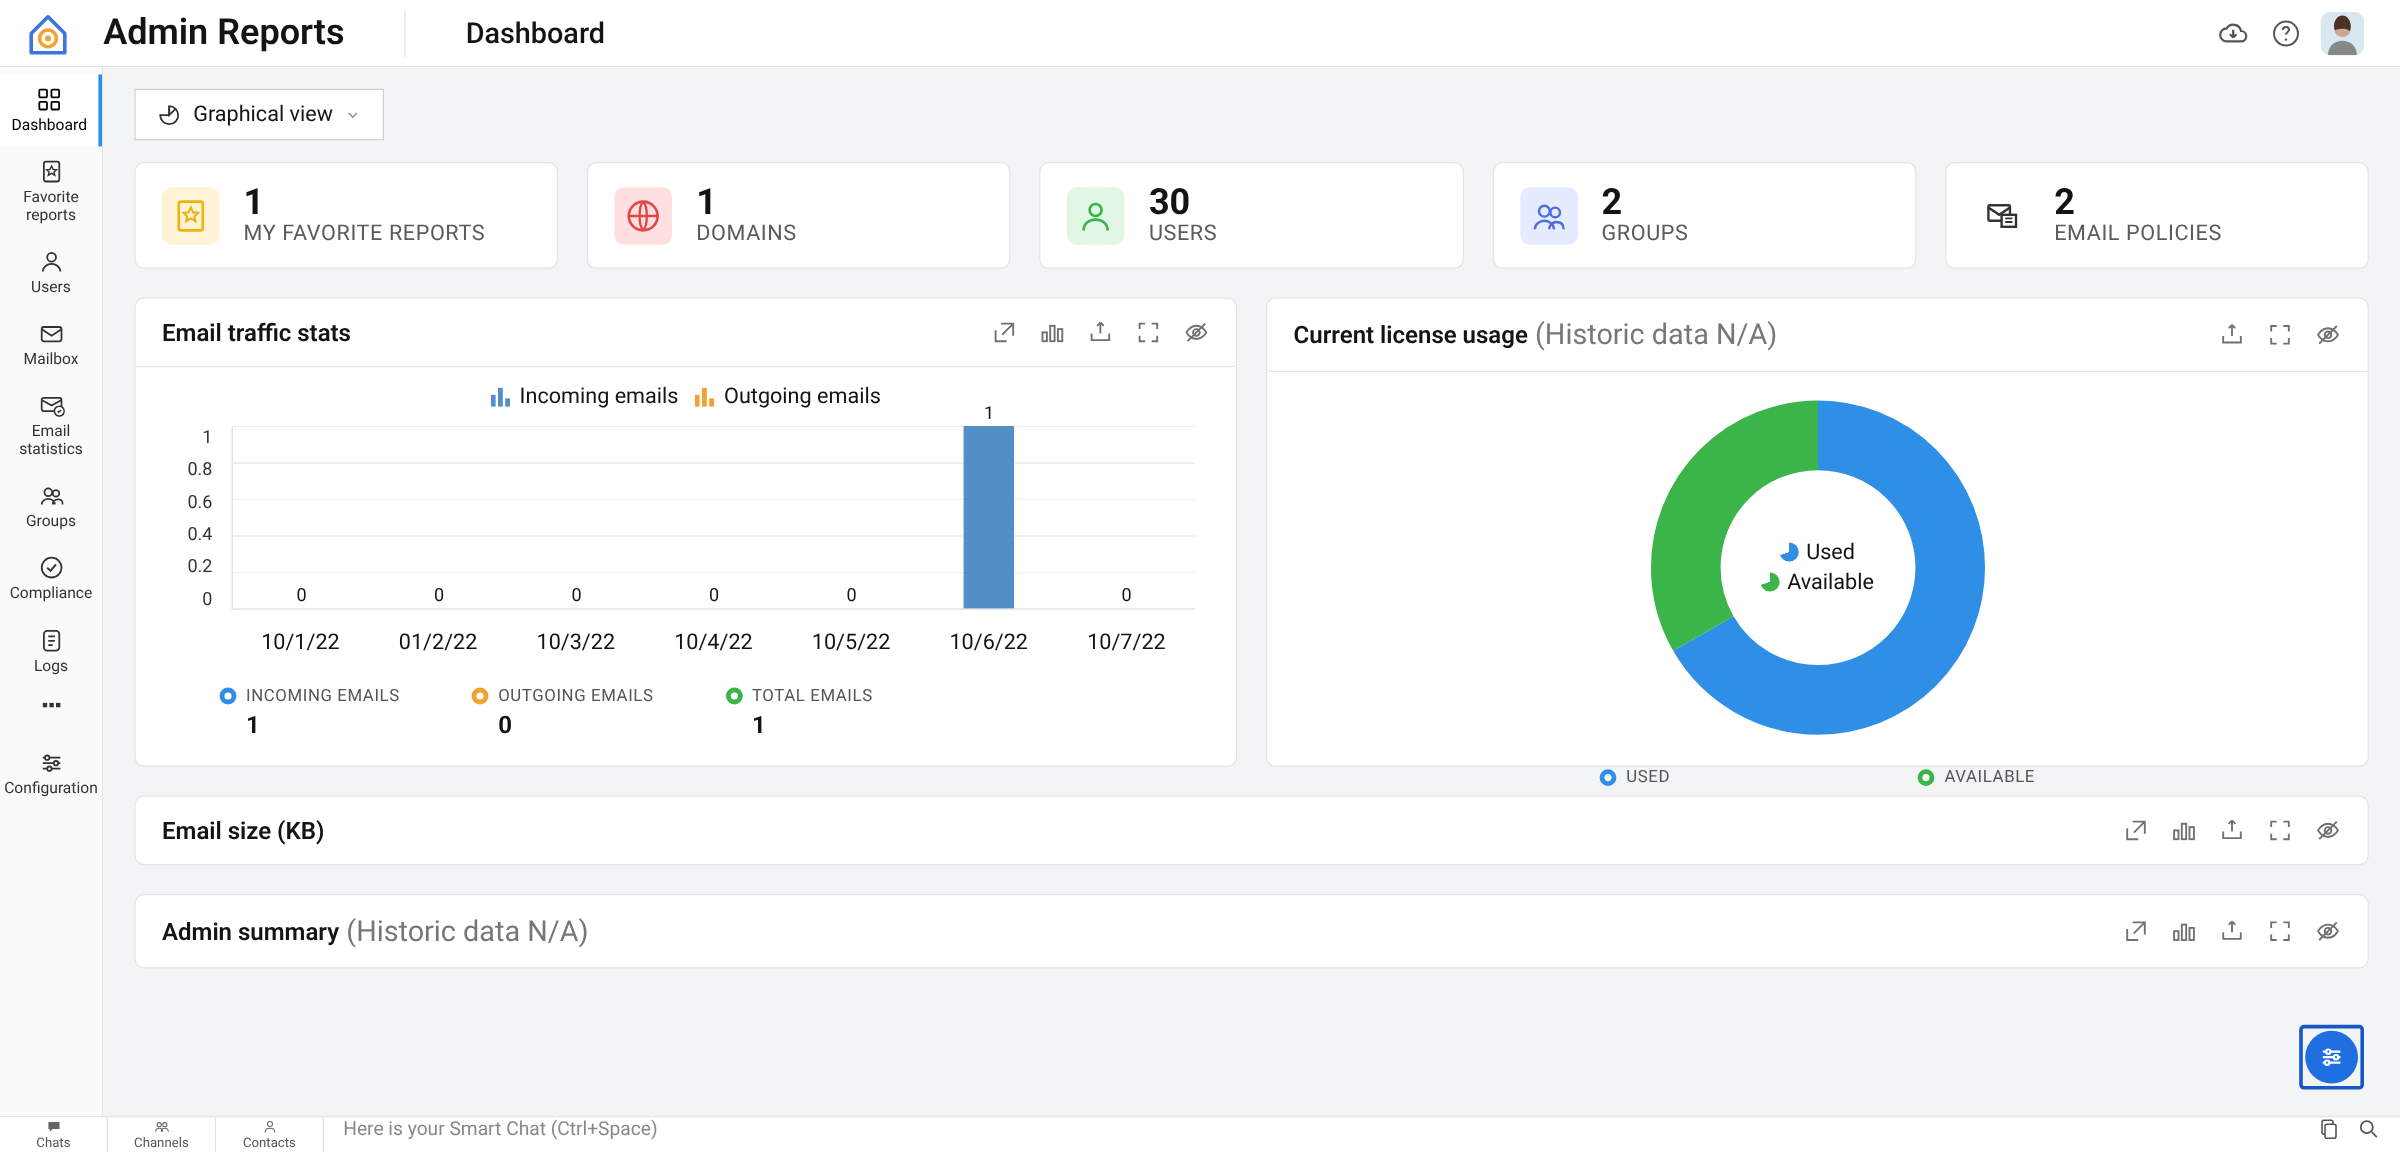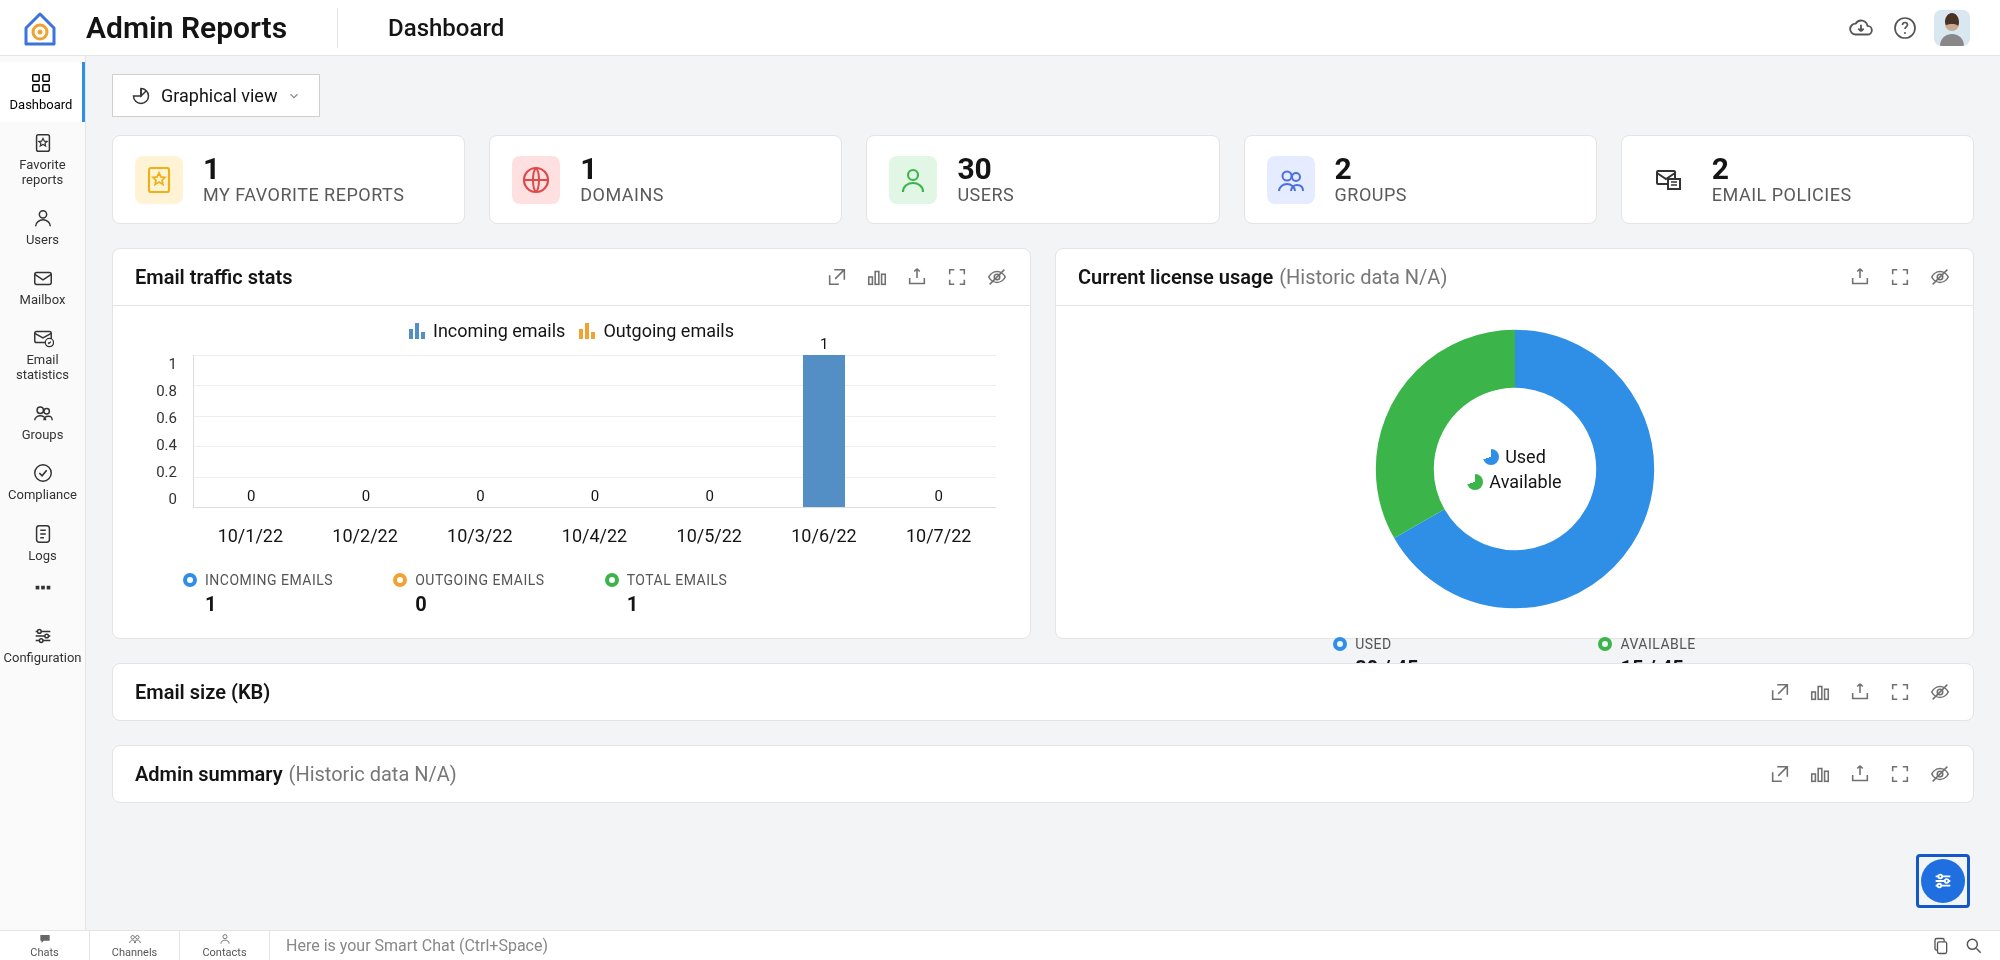--- a/index.html
+++ b/index.html
@@ -48,21 +48,21 @@
   .stat-icon{width:48px;height:48px;border-radius:8px;display:flex;align-items:center;justify-content:center;}
   .stat-num{font-size:30px;font-weight:700;line-height:1;}
   .stat-lbl{font-size:18px;letter-spacing:0.5px;color:var(--muted);margin-top:0;}
 
   
   .panels{display:flex;gap:24px;}
   .panel{background:#fff;border:1px solid var(--border);border-radius:8px;}
   .panel-lg{flex:1;height:391px;display:flex;flex-direction:column;}
   .panel-header{display:flex;align-items:center;padding:16px 22px;border-bottom:1px solid var(--border);}
   .panel-title{font-size:20px;font-weight:600;}
-  .panel-sub{font-size:20px;font-weight:400;color:#777;margin-left:6px;}
+  .panel-sub{font-size:24px;font-weight:400;color:#777;margin-left:6px;}
   .panel-actions{margin-left:auto;display:flex;gap:18px;color:#707070;}
   .panel-actions svg{cursor:pointer;}
 
   
   .chart-wrap{flex:1;display:flex;flex-direction:column;padding:14px 26px 0 26px;}
   .legend-top{display:flex;justify-content:center;gap:14px;font-size:18px;margin-bottom:6px;}
   .leg-swatch{display:inline-flex;align-items:center;gap:6px;}
   .bars-stage{position:relative;flex:1;min-height:0;}
   .y-axis{position:absolute;left:0;top:8px;bottom:46px;width:44px;display:flex;flex-direction:column;justify-content:space-between;font-size:15px;color:#333;text-align:right;padding-right:6px;}
   .plot{position:absolute;left:54px;right:8px;top:8px;bottom:46px;border-left:1px solid #dcdcdc;border-bottom:1px solid #dcdcdc;display:flex;align-items:flex-end;}
@@ -93,21 +93,21 @@
 
   
   .panels-row2{display:flex;gap:24px;margin-top:24px;flex-direction:column;}
   .panel-sm{flex:1;}
 
   
   .fab{position:absolute;right:30px;bottom:52px;width:54px;height:54px;border:3px solid #1457c7;border-radius:4px;display:flex;align-items:center;justify-content:center;}
   .fab-inner{width:44px;height:44px;border-radius:50%;background:#1f6fe0;display:flex;align-items:center;justify-content:center;color:#fff;}
 
   
-  .footer{position:absolute;left:0;right:0;bottom:0;height:var(--footer-h);border-top:1px solid var(--border);background:#fff;display:flex;align-items:center;margin-top:37px;}
+  .footer{position:absolute;left:0;right:0;bottom:0;height:var(--footer-h);border-top:1px solid var(--border);background:#fff;display:flex;align-items:flex-start;margin-top:37px;}
   .foot-tab{width:90px;height:100%;display:flex;flex-direction:column;align-items:center;justify-content:center;font-size:11px;color:#555;border-right:1px solid var(--border);cursor:pointer;}
   .foot-tab svg{width:14px;height:14px;}
   .smart-chat{flex:1;padding:0 16px;color:#888;font-size:16px;}
   .foot-right{display:flex;gap:14px;padding-right:16px;color:#555;}
   .foot-right svg{cursor:pointer;}
 
   svg{display:block;}
 </style>
 </head>
 <body>
@@ -387,21 +387,21 @@
                 <div class="bar-val" style="bottom:calc(100% + 2px)">1</div>
                 <div class="bar" style="height:100%"></div>
               </div>
               <div class="bar-col">
                 <div class="bar-val" style="bottom:calc(0% + 2px)">0</div>
                 <div class="bar" style="height:0%"></div>
               </div>
             </div>
           <div class="x-labels" id="x-labels">
               <span>10/1/22</span>
-              <span>10/2/22</span>
+              <span>01/2/22</span>
               <span>10/3/22</span>
               <span>10/4/22</span>
               <span>10/5/22</span>
               <span>10/6/22</span>
               <span>10/7/22</span>
             </div>
         </div>
       </div>
       <div class="bottom-summary" id="traffic-summary">
           <div class="sum">

